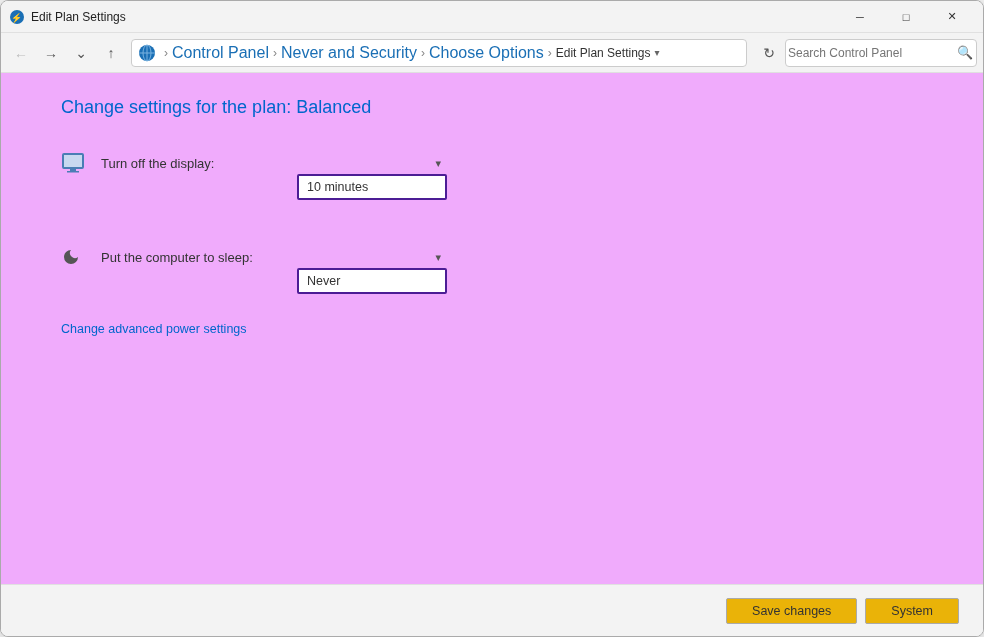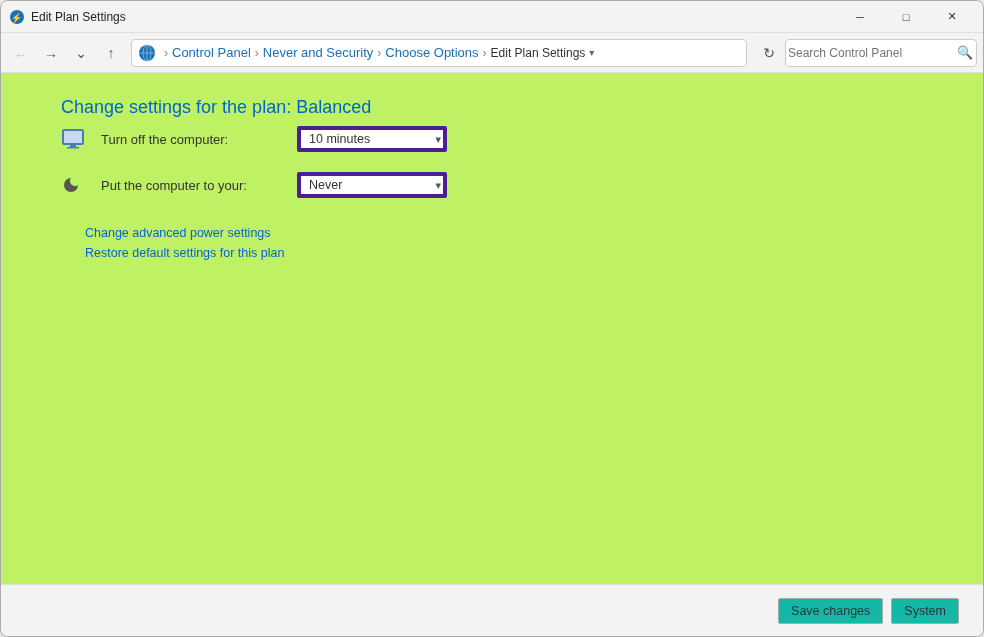--- a/index.html
+++ b/index.html
@@ -110,21 +110,21 @@
     }
     .breadcrumb-icon {
       width: 18px;
       height: 18px;
       margin-right: 4px;
       flex-shrink: 0;
     }
     .breadcrumb-link {
       color: #1a6fb5;
       cursor: pointer;
-      font-size: 13px;
+      font-size: 16px;
       text-decoration: none;
     }
     .breadcrumb-sep {
       color: #888;
       margin: 0 4px;
       font-size: 12px;
     }
     .breadcrumb-current {
       color: #333;
       font-size: 12px;
@@ -173,21 +173,21 @@
     }
     .search-icon-small {
       color: #888;
       font-size: 13px;
       flex-shrink: 0;
     }
 
     
     .content-area {
       flex: 1;
-      background: #bef264;
+      background: #f0abfc;
       overflow-y: auto;
       padding: 24px 40px 24px 60px;
     }
 
     .plan-title {
       font-size: 18px;
       color: #0066cc;
       font-weight: 400;
       margin-bottom: 8px;
     }
@@ -217,28 +217,29 @@
       width: 180px;
       flex-shrink: 0;
     }
     .select-wrapper {
       position: relative;
       display: inline-block;
     }
     .select-wrapper select {
       width: 150px;
       height: 26px;
-      border: 4px solid #4c1d95;
+      border: 2px solid #4c1d95;
       border-radius: 2px;
       background: #fff;
       font-size: 12.5px;
       color: #333;
       padding: 0 24px 0 8px;
       cursor: pointer;
       appearance: none;
+      margin-top: 48px;
       -webkit-appearance: none;
     }
     .select-wrapper::after {
       content: '▾';
       position: absolute;
       right: 6px;
       top: 50%;
       transform: translateY(-50%);
       pointer-events: none;
       color: #555;
@@ -248,41 +249,40 @@
     .links-section {
       margin-top: 28px;
     }
     .action-link {
       display: block;
       color: #0066cc;
       font-size: 12.5px;
       text-decoration: none;
       cursor: pointer;
       margin-bottom: 6px;
-      margin-left: 24px;
     }
 
     
     .bottom-bar {
       height: 52px;
       background: #f3f3f3;
       border-top: 1px solid #e0e0e0;
       display: flex;
       align-items: center;
       justify-content: flex-end;
       padding: 0 24px;
       gap: 8px;
       flex-shrink: 0;
     }
     .action-btn {
       height: 26px;
-      padding: 0 12px;
+      padding: 0 25px;
       border: 1px solid #aaa;
       border-radius: 2px;
-      background: #14b8a6;
+      background: #eab308;
       font-size: 12.5px;
       color: #333;
       cursor: pointer;
       display: flex;
       align-items: center;
     }
 
     
     .content-area::-webkit-scrollbar { width: 8px; }
     .content-area::-webkit-scrollbar-track { background: #f1f1f1; }
@@ -352,43 +352,42 @@
     <h1 class="plan-title">Change settings for the plan: Balanced</h1>
 
     <div class="setting-row">
       <div class="setting-icon">
         <svg width="22" height="20" viewBox="0 0 22 20">
           <rect x="1" y="1" width="20" height="14" rx="1" ry="1" fill="#c8d8f0" stroke="#4a7db5" stroke-width="2"></rect>
           <rect x="8" y="15" width="6" height="3" fill="#4a7db5"></rect>
           <rect x="5" y="18" width="12" height="1.5" fill="#4a7db5"></rect>
         </svg>
       </div>
-      <label class="setting-label">Turn off the computer:</label>
+      <label class="setting-label">Turn off the display:</label>
       <div class="select-wrapper">
         <select id="display-select">
         <option value="1 minute">1 minute</option><option value="2 minutes">2 minutes</option><option value="3 minutes">3 minutes</option><option value="5 minutes">5 minutes</option><option value="10 minutes" selected="">10 minutes</option><option value="15 minutes">15 minutes</option><option value="20 minutes">20 minutes</option><option value="25 minutes">25 minutes</option><option value="30 minutes">30 minutes</option><option value="45 minutes">45 minutes</option><option value="1 hour">1 hour</option><option value="2 hours">2 hours</option><option value="3 hours">3 hours</option><option value="5 hours">5 hours</option><option value="Never">Never</option></select>
       </div>
     </div>
 
     <div class="setting-row">
       <div class="setting-icon">
         <svg width="20" height="20" viewBox="0 0 20 20">
           <path d="M15 10a7 7 0 1 1-7-7 5 5 0 0 0 7 7z" fill="#555"></path>
         </svg>
       </div>
-      <label class="setting-label">Put the computer to your:</label>
+      <label class="setting-label">Put the computer to sleep:</label>
       <div class="select-wrapper">
         <select id="sleep-select">
         <option value="1 minute">1 minute</option><option value="2 minutes">2 minutes</option><option value="3 minutes">3 minutes</option><option value="5 minutes">5 minutes</option><option value="10 minutes">10 minutes</option><option value="15 minutes">15 minutes</option><option value="20 minutes">20 minutes</option><option value="25 minutes">25 minutes</option><option value="30 minutes">30 minutes</option><option value="45 minutes">45 minutes</option><option value="1 hour">1 hour</option><option value="2 hours">2 hours</option><option value="3 hours">3 hours</option><option value="5 hours">5 hours</option><option value="Never" selected="">Never</option></select>
       </div>
     </div>
 
     <div class="links-section">
       <a class="action-link">Change advanced power settings</a>
-      <a class="action-link">Restore default settings for this plan</a>
     </div>
 
   </div>
 
   <div class="bottom-bar">
     <button class="action-btn">Save changes</button>
     <button class="action-btn">System</button>
   </div>
 
 </div>

